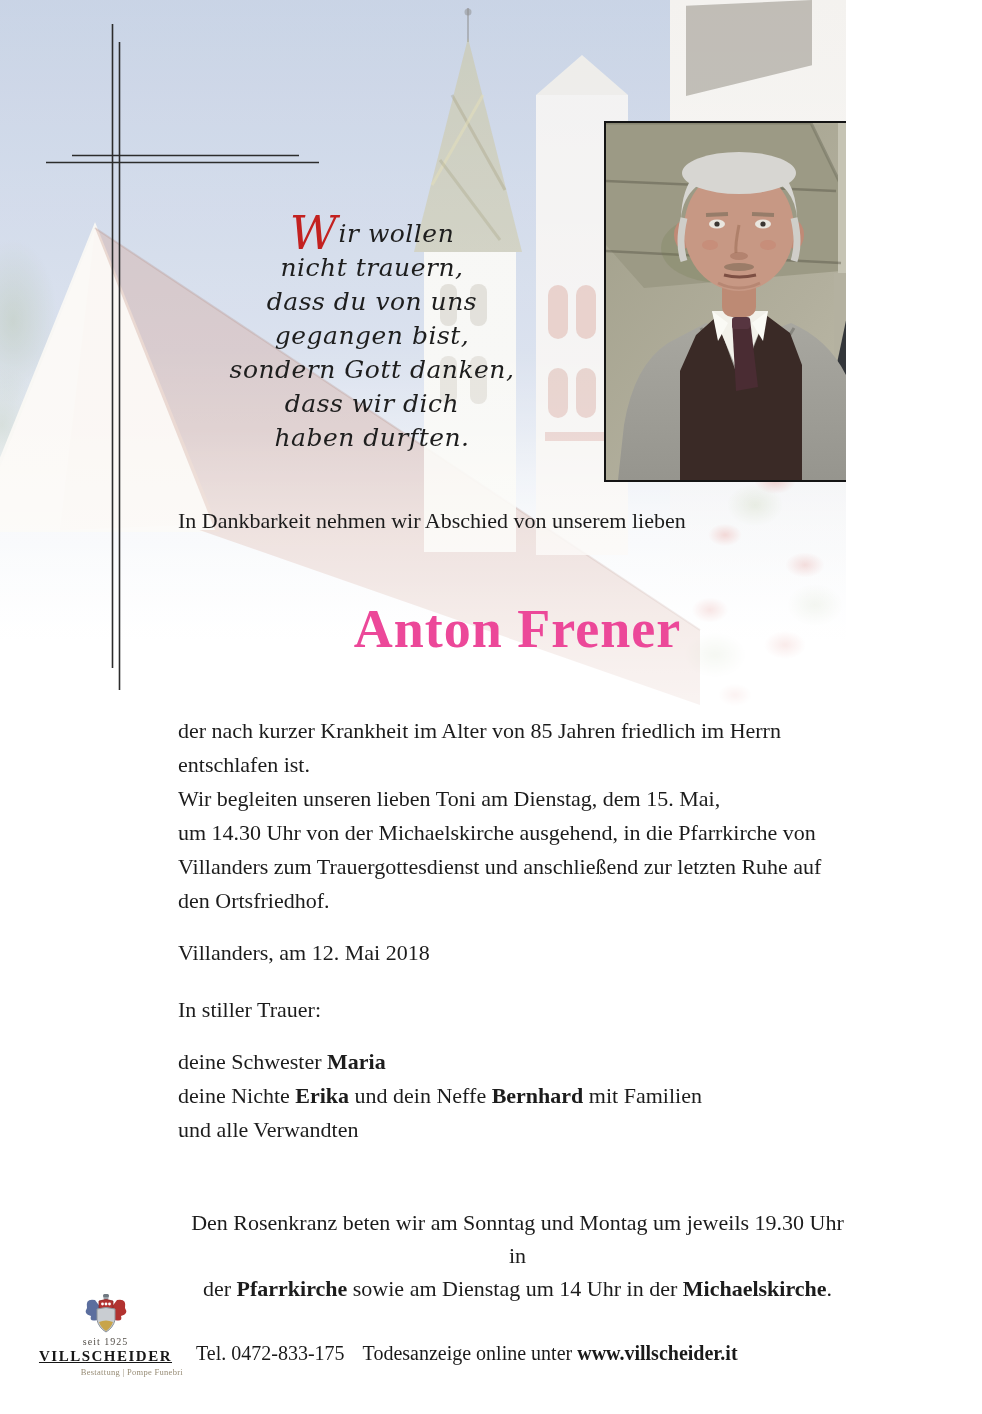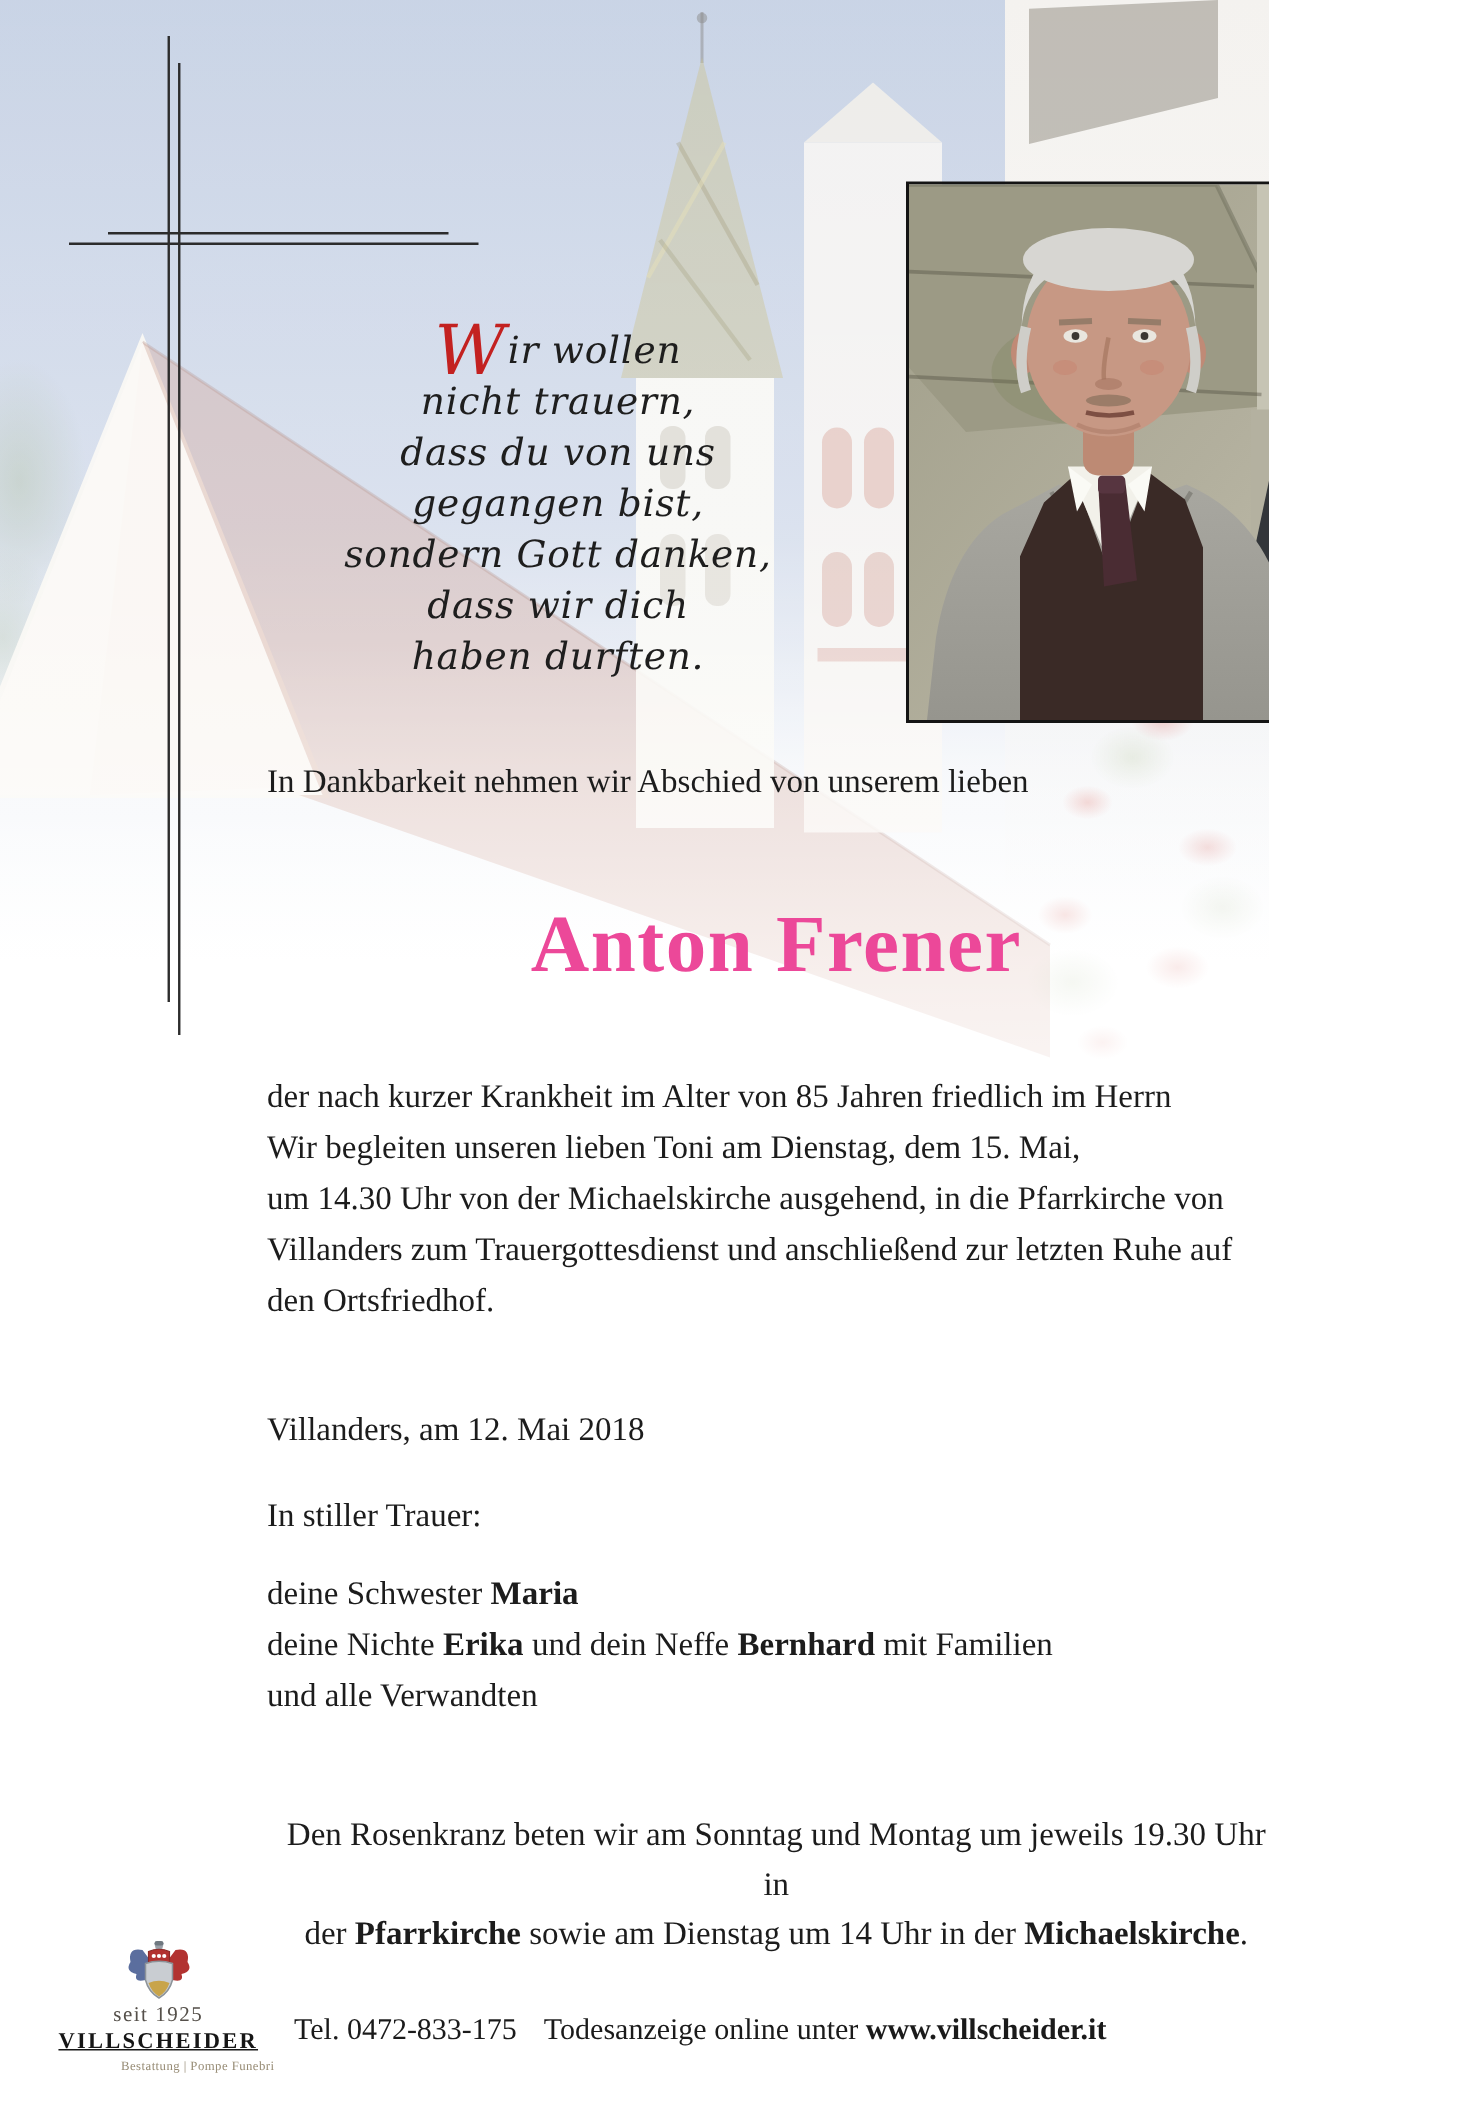--- a/index.html
+++ b/index.html
@@ -55,21 +55,21 @@
   .dateline{position:absolute;left:178px;top:940px;z-index:4;font-size:22px;}
   .mourning-heading{position:absolute;left:178px;top:997px;z-index:4;font-size:22px;}
   .mourning{position:absolute;left:178px;top:1045px;width:700px;z-index:4;
     font-size:22px;line-height:34px;}
   .mourning b,.rosary b{font-weight:bold;}
   .rosary{position:absolute;left:180px;top:1206px;width:675px;z-index:4;
     text-align:center;font-size:22px;line-height:33px;}
   
   .logo-block{position:absolute;left:28px;top:1292px;width:155px;z-index:4;text-align:center;}
   .logo-crest{display:block;margin:0 auto;}
-  .logo-since{font-size:14px;letter-spacing:1px;color:#55504a;margin-top:2px;}
+  .logo-since{font-size:10px;letter-spacing:1px;color:#55504a;margin-top:2px;}
   .logo-name{font-size:15px;font-weight:bold;letter-spacing:1.5px;color:#161616;margin-top:1px;text-decoration:underline;}
   .logo-tagline{font-size:8.5px;color:#968b74;margin-top:2px;letter-spacing:.3px;text-align:right;}
   .contact{position:absolute;left:196px;top:1342px;z-index:4;font-size:20px;color:#1a1a1a;}
   .contact .gap{display:inline-block;width:18px;}
 </style>
 </head>
 <body>
 
 <div class="page">
 
@@ -179,20 +179,21 @@
       <ellipse cx="104" cy="122" rx="8" ry="5" fill="rgba(200,110,90,0.25)"></ellipse>
       <ellipse cx="162" cy="122" rx="8" ry="5" fill="rgba(200,110,90,0.25)"></ellipse>
     </svg>
   </div>
 
   <div class="intro">In Dankbarkeit nehmen wir Abschied von unserem lieben</div>
   <h1 class="title">Anton Frener</h1>
 
   <div class="body-text">
     <div>der nach kurzer Krankheit im Alter von 85 Jahren friedlich im Herrn</div>
+    <div>entschlafen ist.</div>
     <div>Wir begleiten unseren lieben Toni am Dienstag, dem 15. Mai,</div>
     <div>um 14.30 Uhr von der Michaelskirche ausgehend, in die Pfarrkirche von</div>
     <div>Villanders zum Trauergottesdienst und anschließend zur letzten Ruhe auf</div>
     <div>den Ortsfriedhof.</div>
   </div>
 
   <div class="dateline">Villanders, am 12. Mai 2018</div>
   <div class="mourning-heading">In stiller Trauer:</div>
 
   <div class="mourning">

